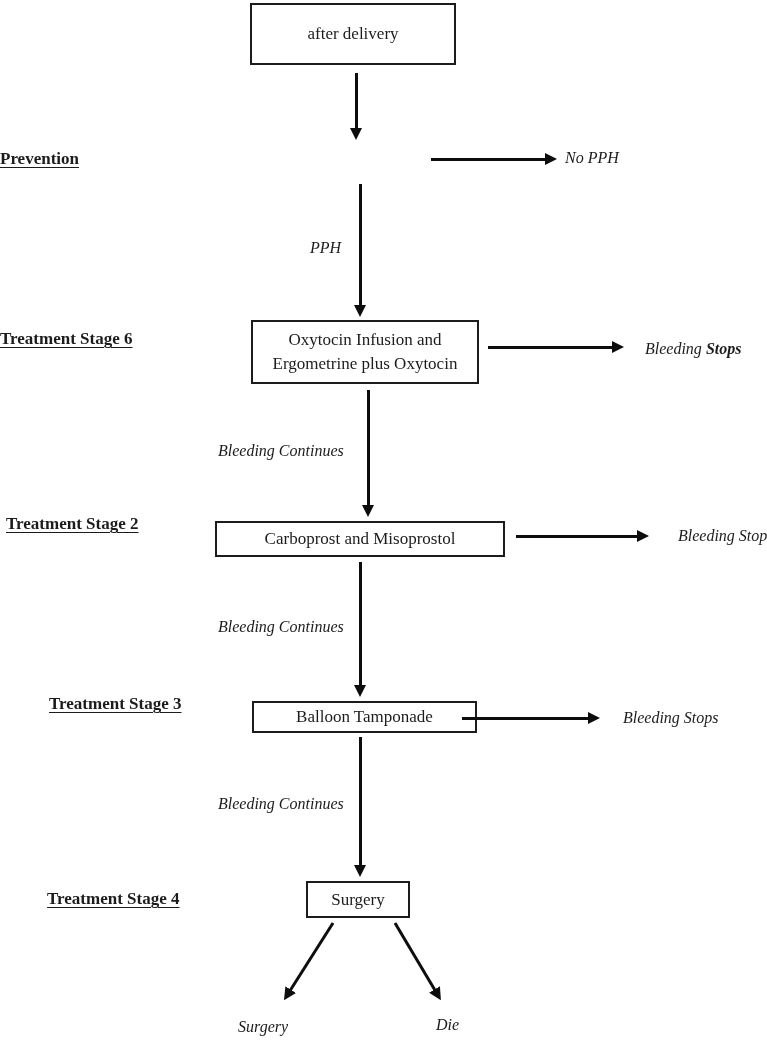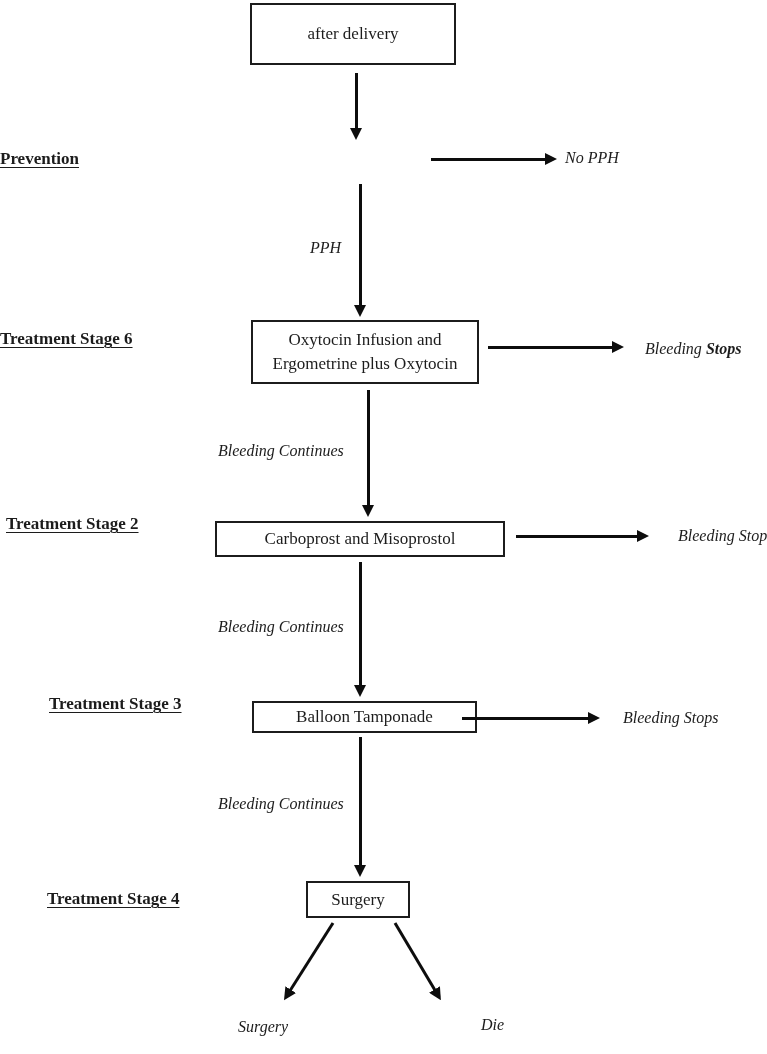--- a/index.html
+++ b/index.html
@@ -163,15 +163,15 @@
     <defs>
       <marker id="ah" viewBox="0 0 10 10" refX="7" refY="5" markerWidth="4.2" markerHeight="4.2" orient="auto">
         <path d="M0,0 L10,5 L0,10 z" fill="#0d0d0d"></path>
       </marker>
     </defs>
     <line x1="63" y1="5" x2="16" y2="79" stroke="#0d0d0d" stroke-width="3" marker-end="url(#ah)"></line>
     <line x1="125" y1="5" x2="169" y2="79" stroke="#0d0d0d" stroke-width="3" marker-end="url(#ah)"></line>
   </svg>
 
   <div class="note" style="left:238px; top:1018px;">Surgery</div>
-  <div class="note" style="left:436px; top:1016px;margin-left:45px;">Die</div>
+  <div class="note" style="left:436px; top:1016px;">Die</div>
 
 </div>
 
 </body></html>

